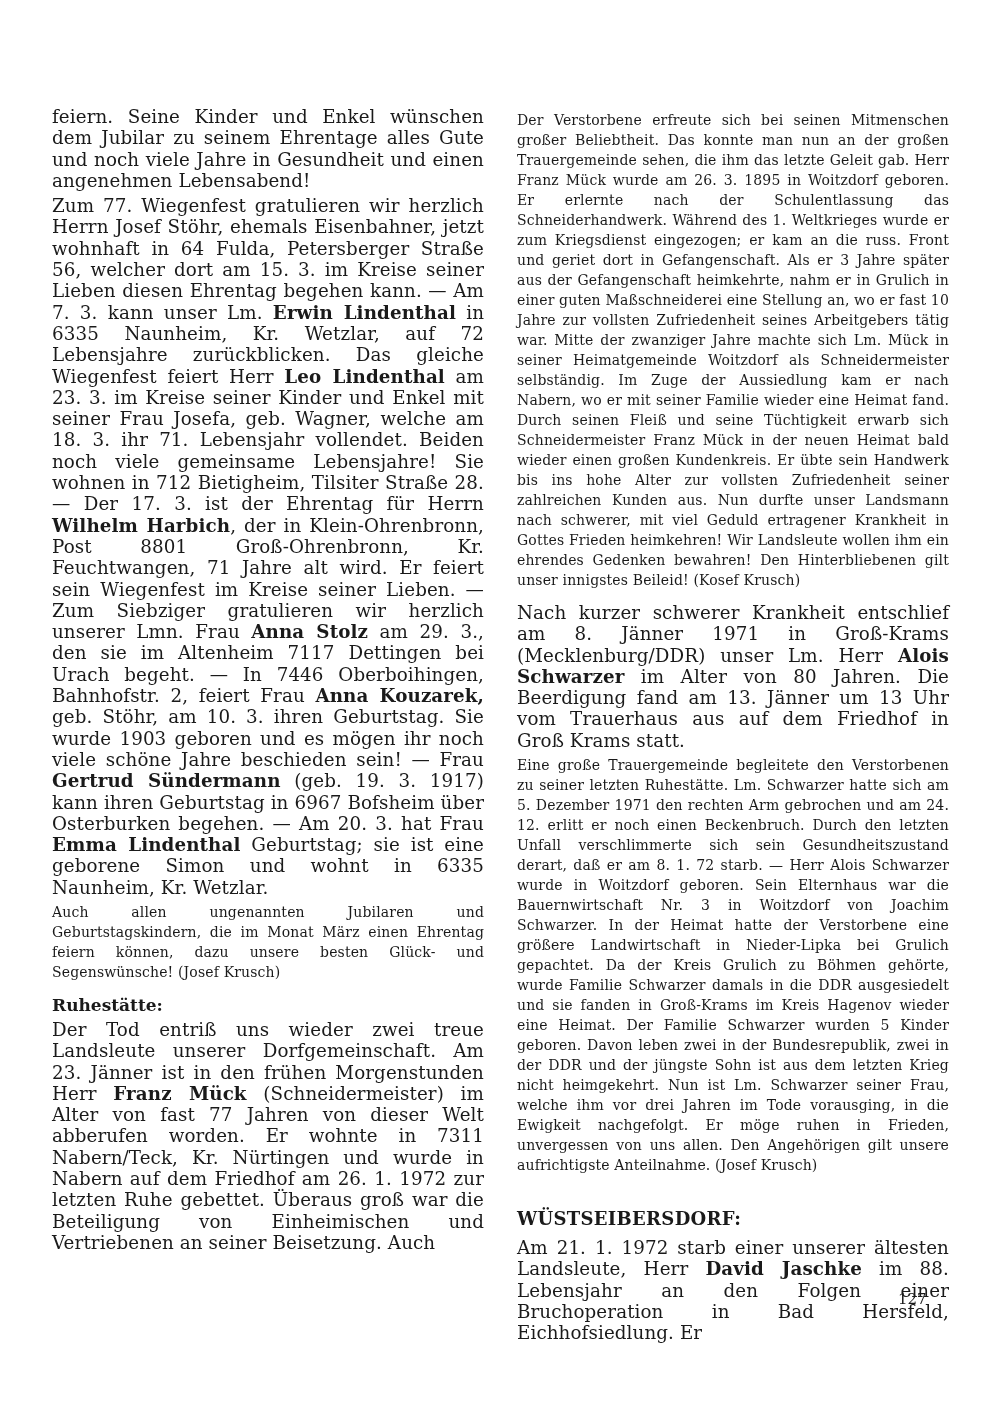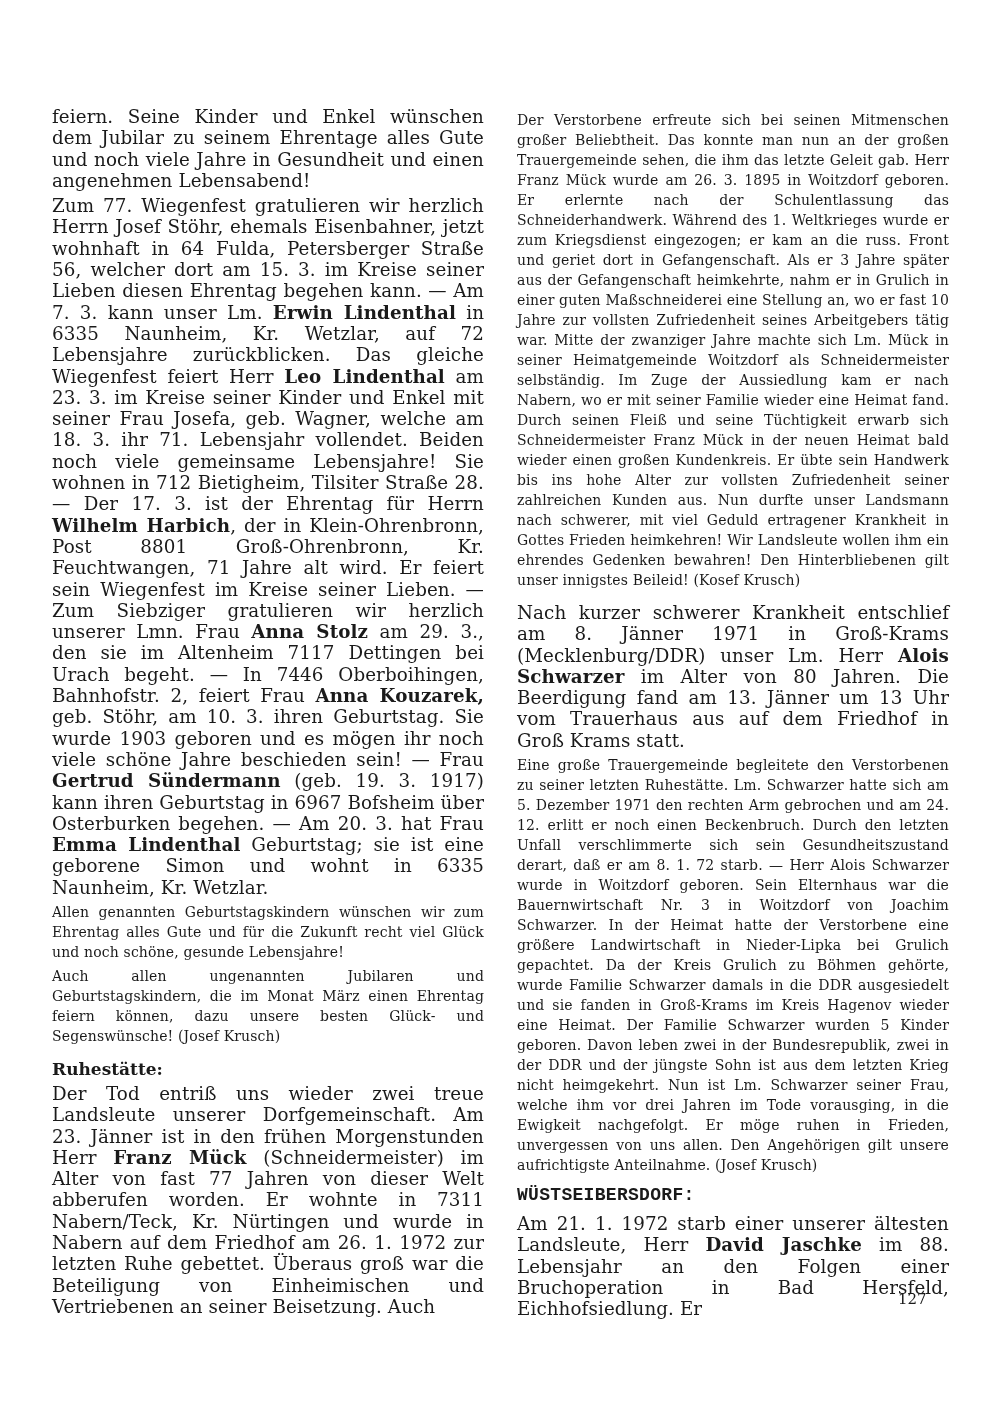--- a/index.html
+++ b/index.html
@@ -6,32 +6,31 @@
   body { width: 1000px; height: 1413px; position: relative; overflow: hidden; color: #1a1a1a; font-family: "DejaVu Serif", "Liberation Serif", serif; }
   .col { position: absolute; top: 106px; width: 432px; }
   .col-left { left: 52px; }
   .col-right { left: 517px; }
   p { margin: 0; text-align: justify; hyphens: manual; }
   .large { font-size: 18.3px; line-height: 21.3px; letter-spacing: 0.1px; }
   .small { font-size: 14px; line-height: 20px; letter-spacing: 0.15px; }
   .gap-s { margin-top: 4px; }
   .gap-m { margin-top: 12px; }
   .heading { font-weight: bold; font-size: 17px; line-height: 22px; margin-top: 12px; margin-bottom: 3px; }
-  .heading-large { font-weight: bold; font-size: 18px; line-height: 24px; margin-top: 8px; margin-bottom: 6px; letter-spacing: 0.3px; font-family: Liberation Mono, monospace; }
+  .heading-large { font-weight: bold; font-size: 18px; line-height: 24px; margin-top: 32px; margin-bottom: 6px; letter-spacing: 0.3px; }
   b { font-weight: bold; margin-top: 24px; }
   .page-number { position: absolute; left: 898px; top: 1290px; font-size: 15px; }
 </style>
 </head>
 <body>
 
 <div class="col col-left">
   <div>
       <p class="large"><span>feiern. Seine Kinder und Enkel wünschen dem Jubilar zu seinem Ehrentage alles Gute und noch viele Jahre in Gesundheit und einen angenehmen Lebensabend!</span></p>
       <p class="large gap-s"><span>Zum 77. Wiegenfest gratulieren wir herzlich Herrn Josef Stöhr, ehemals Eisenbahner, jetzt wohnhaft in 64 Fulda, Petersberger Straße 56, welcher dort am 15. 3. im Kreise seiner Lieben diesen Ehrentag begehen kann. — Am 7. 3. kann unser Lm. </span><b>Erwin Lindenthal</b><span> in 6335 Naunheim, Kr. Wetzlar, auf 72 Lebensjahre zurückblicken. Das gleiche Wiegenfest feiert Herr </span><b>Leo Lindenthal</b><span> am 23. 3. im Kreise seiner Kinder und Enkel mit seiner Frau Josefa, geb. Wagner, welche am 18. 3. ihr 71. Lebensjahr vollendet. Beiden noch viele gemeinsame Lebensjahre! Sie wohnen in 712 Bietigheim, Tilsiter Straße 28. — Der 17. 3. ist der Ehrentag für Herrn </span><b>Wilhelm Harbich</b><span>, der in Klein-Ohrenbronn, Post 8801 Groß-Ohrenbronn, Kr. Feuchtwangen, 71 Jahre alt wird. Er feiert sein Wiegenfest im Kreise seiner Lieben. — Zum Siebziger gratulieren wir herzlich unserer Lmn. Frau </span><b>Anna Stolz</b><span> am 29. 3., den sie im Altenheim 7117 Dettingen bei Urach begeht. — In 7446 Oberboihingen, Bahnhofstr. 2, feiert Frau </span><b>Anna Kouzarek,</b><span> geb. Stöhr, am 10. 3. ihren Geburtstag. Sie wurde 1903 geboren und es mögen ihr noch viele schöne Jahre beschieden sein! — Frau </span><b>Gertrud Sündermann</b><span> (geb. 19. 3. 1917) kann ihren Geburtstag in 6967 Bofsheim über Osterburken begehen. — Am 20. 3. hat Frau </span><b>Emma Lindenthal</b><span> Geburtstag; sie ist eine geborene Simon und wohnt in 6335 Naunheim, Kr. Wetzlar.</span></p>
-      <p class="small gap-s"><span>Allen genannten Geburtstagskindern wünschen wir zum Ehrentag alles Gute und für die Zukunft recht viel Glück und noch schöne, gesunde Lebensjahre!</span></p>
       <p class="small gap-s"><span>Auch allen ungenannten Jubilaren und Geburtstagskindern, die im Monat März einen Ehrentag feiern können, dazu unsere besten Glück- und Segenswünsche! (Josef Krusch)</span></p>
     </div>
   <div class="heading">Ruhestätte:</div>
   <div>
       <p class="large"><span>Der Tod entriß uns wieder zwei treue Landsleute unserer Dorfgemeinschaft. Am 23. Jänner ist in den frühen Morgenstunden Herr </span><b>Franz Mück</b><span> (Schneidermeister) im Alter von fast 77 Jahren von dieser Welt abberufen worden. Er wohnte in 7311 Nabern/Teck, Kr. Nürtingen und wurde in Nabern auf dem Friedhof am 26. 1. 1972 zur letzten Ruhe gebettet. Überaus groß war die Beteiligung von Einheimischen und Vertriebenen an seiner Beisetzung. Auch</span></p>
     </div>
 </div>
 
 <div class="col col-right">
   <div>

